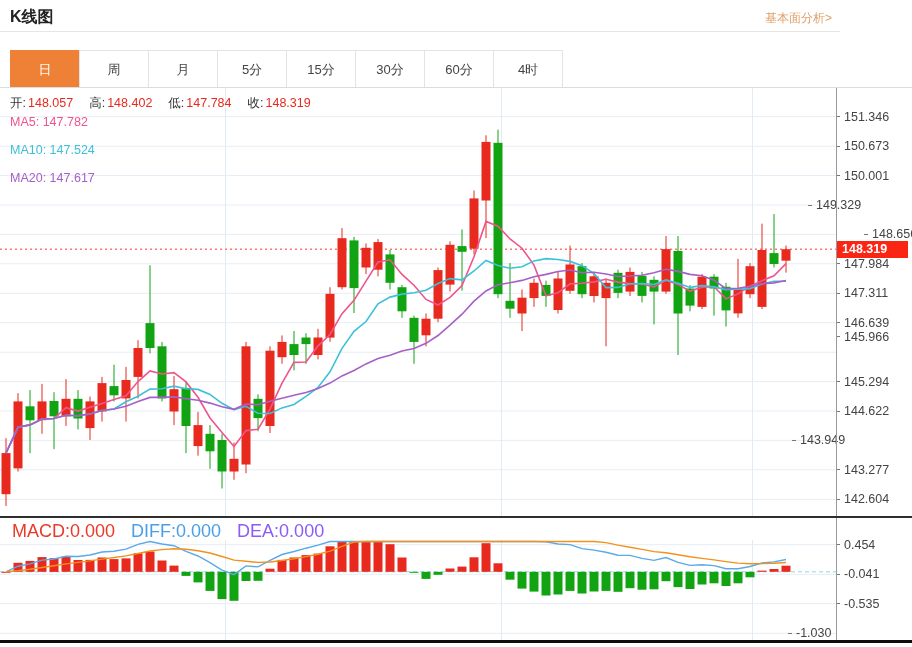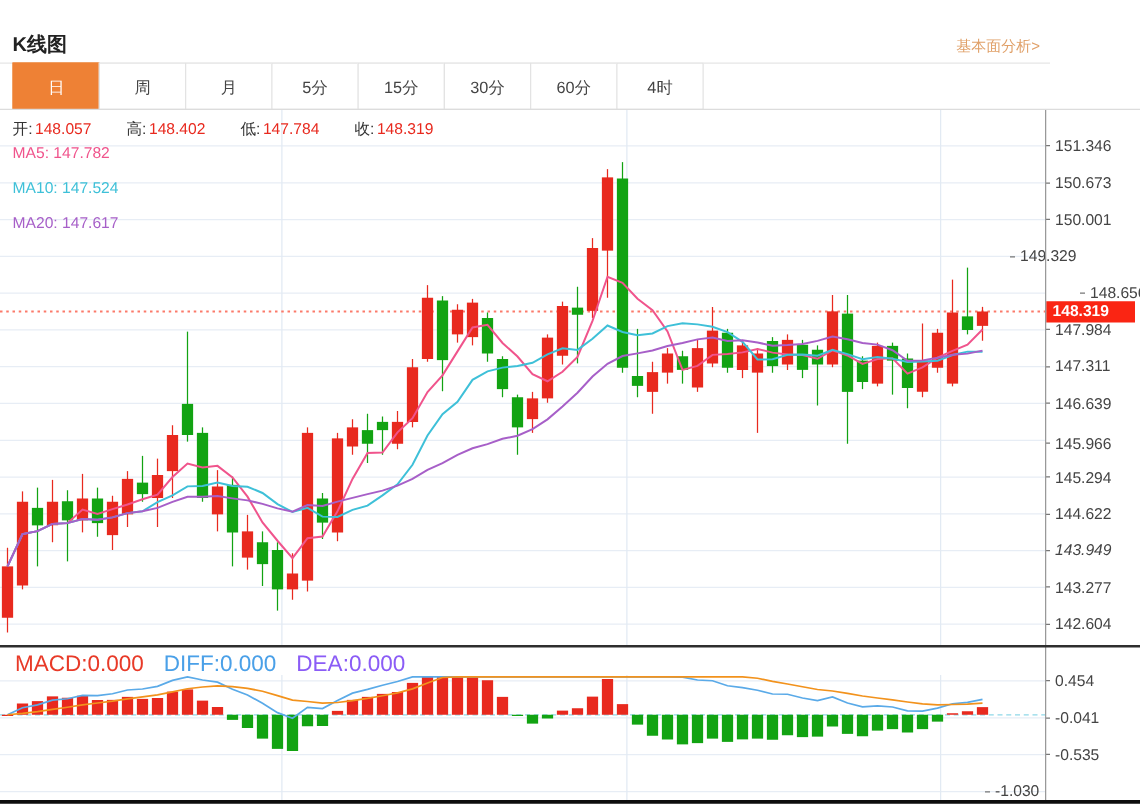--- a/index.html
+++ b/index.html
@@ -1,42 +1,42 @@
 <!DOCTYPE html>
 <html><head>
 <meta charset="utf-8">
 <style>
   * { margin:0; padding:0; box-sizing:border-box; }
   html,body { background:#ffffff; }
   body { font-family:"Liberation Sans","DejaVu Sans",sans-serif; }
   .page { position:relative; width:912px; height:647px; background:#fff; overflow:hidden; }
 
   
-  .header { position:absolute; left:0; top:0; width:840px; height:32px; border-bottom:1px solid #e6e6e6;margin-top:19px; }
+  .header { position:absolute; left:0; top:0; width:840px; height:32px; border-bottom:1px solid #e6e6e6; }
   .title { position:absolute; left:10px; top:7px; font-size:16px; font-weight:bold; color:#222; }
   .hlink { position:absolute; right:8px; top:10px; font-size:12px; color:#e0a068; text-decoration:none; cursor:pointer; }
 
   
   .tabbar { position:absolute; left:10px; top:50px; display:flex; }
   .tab { width:70px; height:38px; line-height:37px; text-align:center; font-size:13px; color:#444;
          background:#fff; border:1px solid #e3e3e3; margin-left:-1px; cursor:pointer; }
   .tab:first-child { margin-left:0; }
   .tab.active { background:#ee8135; border-color:#ee8135; color:#fff; }
   .tabline { position:absolute; left:0; top:87px; width:912px; height:1px; background:#dcdcdc; }
 
   
   #main-svg  { position:absolute; left:0; top:88px; }
   #macd-svg  { position:absolute; left:0; top:540px; }
   .axis-vline { position:absolute; left:836px; top:88px; width:1px; height:554px; background:#999; }
   .divider-mid { position:absolute; left:0; top:516px; width:912px; height:2px; background:#2e2e2e; }
   .divider-bot { position:absolute; left:0; top:640px; width:912px; height:3px; background:#0d0d0d; }
 
   
   .inforow { position:absolute; display:flex; font-size:12.5px; white-space:nowrap; }
-  #ohlc-row { left:10px; top:95px; gap:28px; }
+  #ohlc-row { left:10px; top:95px; gap:16px; }
   #ohlc-row .lbl { color:#333; }
   #ohlc-row .val { color:#e8291e; margin-left:2px; }
   #ma-row { left:10px; top:115px; gap:14px;flex-direction:column; }
   #macd-row { left:12px; top:521px; gap:16px; font-size:18px; }
 
   
   .tick-label { position:absolute; display:flex; align-items:center; height:15px; font-size:12.5px; color:#444; }
   .tick-label .tick { display:inline-block; width:4px; height:1px; background:#777; margin-right:4px; }
   .price-badge { position:absolute; left:837px; height:17px; line-height:17px; width:71px;
                  color:#fff; font-size:12.5px; font-weight:bold; padding-left:5px; }
@@ -344,33 +344,33 @@
         <span>147.984</span>
       </div>
       <div class="tick-label" style="left: 836px; top: 285.8px;">
         <span class="tick"></span>
         <span>147.311</span>
       </div>
       <div class="tick-label" style="left: 836px; top: 315.2px;">
         <span class="tick"></span>
         <span>146.639</span>
       </div>
-      <div class="tick-label" style="left: 836px; top: 347px; align-items: center;">
+      <div class="tick-label" style="left: 836px; top: 329px; align-items: center;">
         <span class="tick"></span>
         <span>145.966</span>
       </div>
       <div class="tick-label" style="left: 836px; top: 374.1px;">
         <span class="tick"></span>
         <span>145.294</span>
       </div>
       <div class="tick-label" style="left: 836px; top: 403.5px;">
         <span class="tick"></span>
         <span>144.622</span>
       </div>
-      <div class="tick-label" style="left: 836px; top: 432.9px; font-style: italic;">
+      <div class="tick-label" style="left: 792px; top: 432.9px;">
         <span class="tick"></span>
         <span>143.949</span>
       </div>
       <div class="tick-label" style="left: 836px; top: 462.3px;">
         <span class="tick"></span>
         <span>143.277</span>
       </div>
       <div class="tick-label" style="left: 836px; top: 491.8px;">
         <span class="tick"></span>
         <span>142.604</span>

